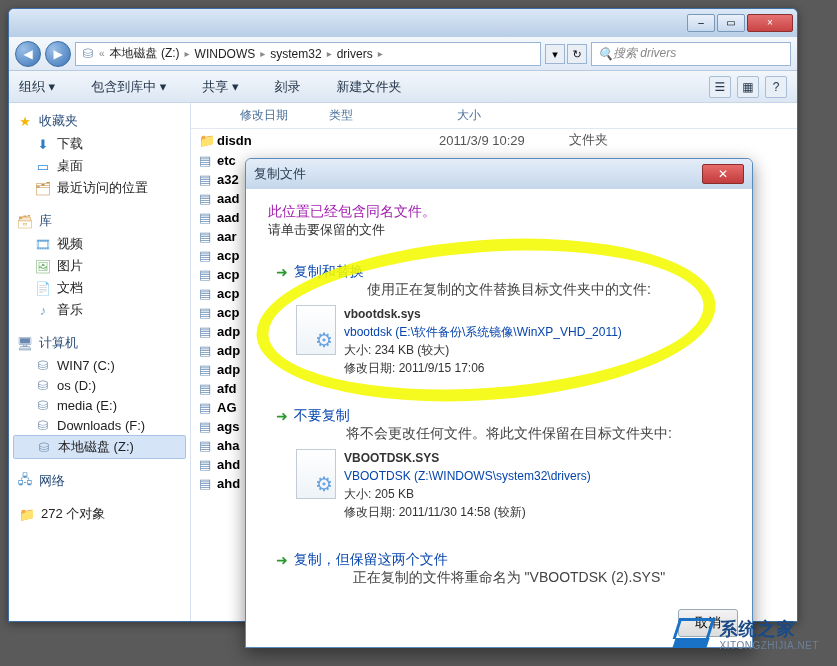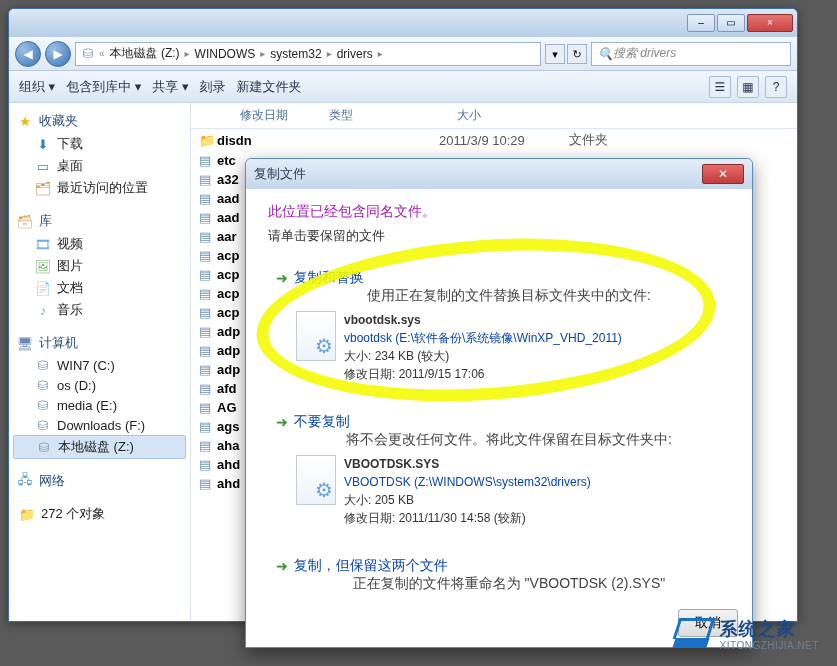--- a/index.html
+++ b/index.html
@@ -22,21 +22,21 @@
 
 .navbar { height: 34px; background: linear-gradient(#f4f8fd,#dfe9f5); display:flex; align-items:center; gap:4px; padding:0 6px; border-bottom:1px solid #b6c9de;}
 .navbtn { width:26px; height:26px; border-radius:13px; background: radial-gradient(circle at 30% 30%, #9cc0e8, #3a74b7); border:1px solid #3a6da2; display:flex; align-items:center; justify-content:center; color:#fff; font-size:12px; cursor:pointer;}
 .addrbar { flex:1; height:24px; background:#fff; border:1px solid #9ab5d3; display:flex; align-items:center; font-size:12px; padding:0 4px; gap:2px;}
 .crumb { color:#222; cursor:pointer; padding:0 2px; }
 .crumb-sep { color:#888; font-size:10px; padding:0 1px;}
 .addr-icons { display:flex; gap:2px; }
 .addr-iconbtn { width:20px; height:20px; border:1px solid #9ab5d3; background:#eaeef5; font-size:11px; text-align:center; line-height:18px; cursor:pointer;}
 .searchbox { width:200px; height:24px; border:1px solid #9ab5d3; background:#fff; display:flex; align-items:center; padding:0 6px; color:#888; font-size:12px; font-style:italic;}
 
-.toolbar { height:32px; background:linear-gradient(#f2f6fb,#dce7f3); display:flex; align-items:center; gap:11px; padding:0 10px; font-size:13px; color:#25364a; border-bottom:1px solid #c7d6e7;}
+.toolbar { height:32px; background:linear-gradient(#f2f6fb,#dce7f3); display:flex; align-items:center; gap:36px; padding:0 10px; font-size:13px; color:#25364a; border-bottom:1px solid #c7d6e7;}
 .toolbtn { cursor:pointer; display:flex; align-items:center; gap:3px;}
 .toolbar-right { margin-left:auto; display:flex; gap:6px; }
 .toolicon { width:22px; height:22px; border:1px solid #a8bed6; background:#e8eff7; border-radius:2px; cursor:pointer; font-size:12px; text-align:center; line-height:20px;}
 
 .body { display:flex; height:calc(100% - 28px - 34px - 32px); }
 .sidebar { width:182px; background:#fff; border-right:1px solid #d9e2ee; overflow:auto; padding:6px 4px; font-size:13px;}
 .side-group { margin-bottom:10px; }
 .side-head { display:flex; align-items:center; gap:6px; padding:3px 4px; color:#2a4c78; cursor:pointer;}
 .side-item { display:flex; align-items:center; gap:6px; padding:2px 4px 2px 22px; cursor:pointer; color:#222;}
 .side-item.sel { background:#d5e5f7; border:1px solid #a6c4e6; border-radius:2px;}
@@ -55,21 +55,21 @@
 .row .rd{width:130px; color:#555;}
 .row .rt{width:100px; color:#555;}
 .row .rs{width:80px; text-align:right; color:#555;}
 
 
 .dialog { position:absolute; left:245px; top:158px; width:508px; height:490px; background:#fff; border:1px solid #5a8bbf; border-radius:6px 6px 0 0; box-shadow:0 6px 18px rgba(0,0,0,.45);}
 .dlg-title { height:30px; background:linear-gradient(#e4edf8,#c5d7ec); border-radius:6px 6px 0 0; display:flex; align-items:center; padding:0 8px; font-size:13px; color:#2a3d55;}
 .dlg-title .dlg-close { margin-left:auto; width:42px; height:20px; background:linear-gradient(#e86a6a,#c23c3c); border:1px solid #8a2d2d; border-radius:2px; color:#fff; font-size:12px; text-align:center; line-height:18px; cursor:pointer;}
 .dlg-body { padding:14px 22px; font-size:13px; color:#222;}
 .dlg-main { font-size:14px; color:#a21caf;}
-.dlg-sub { font-size:13px; color:#333; margin-top:6px;}
+.dlg-sub { font-size:13px; color:#333; }
 .dlg-opt { margin-top:18px; padding:6px 8px; border-radius:3px; cursor:pointer;}
 .opt-head { display:flex; align-items:center; gap:6px;}
 .arrow { color:#2e9a2e; font-size:14px;}
 .opt-title { color:#0645ad; font-size:14px;}
 .opt-desc { margin-left:20px; font-size:14px; color:#444; margin-top:0;text-align:center;}
 .fileblock { display:flex; gap:8px; margin:6px 0 0 20px;}
 .fileicon { width:40px; height:50px; border:1px solid #c2cbd6; background:linear-gradient(#fff,#eef3f8); position:relative;}
 .fileicon:after{content:"⚙"; position:absolute; right:2px; bottom:2px; font-size:20px; color:#6aa3dd;}
 .fileinfo { font-size:12px; color:#333; line-height:1.5;}
 .fileinfo .fname{font-weight:bold;}

